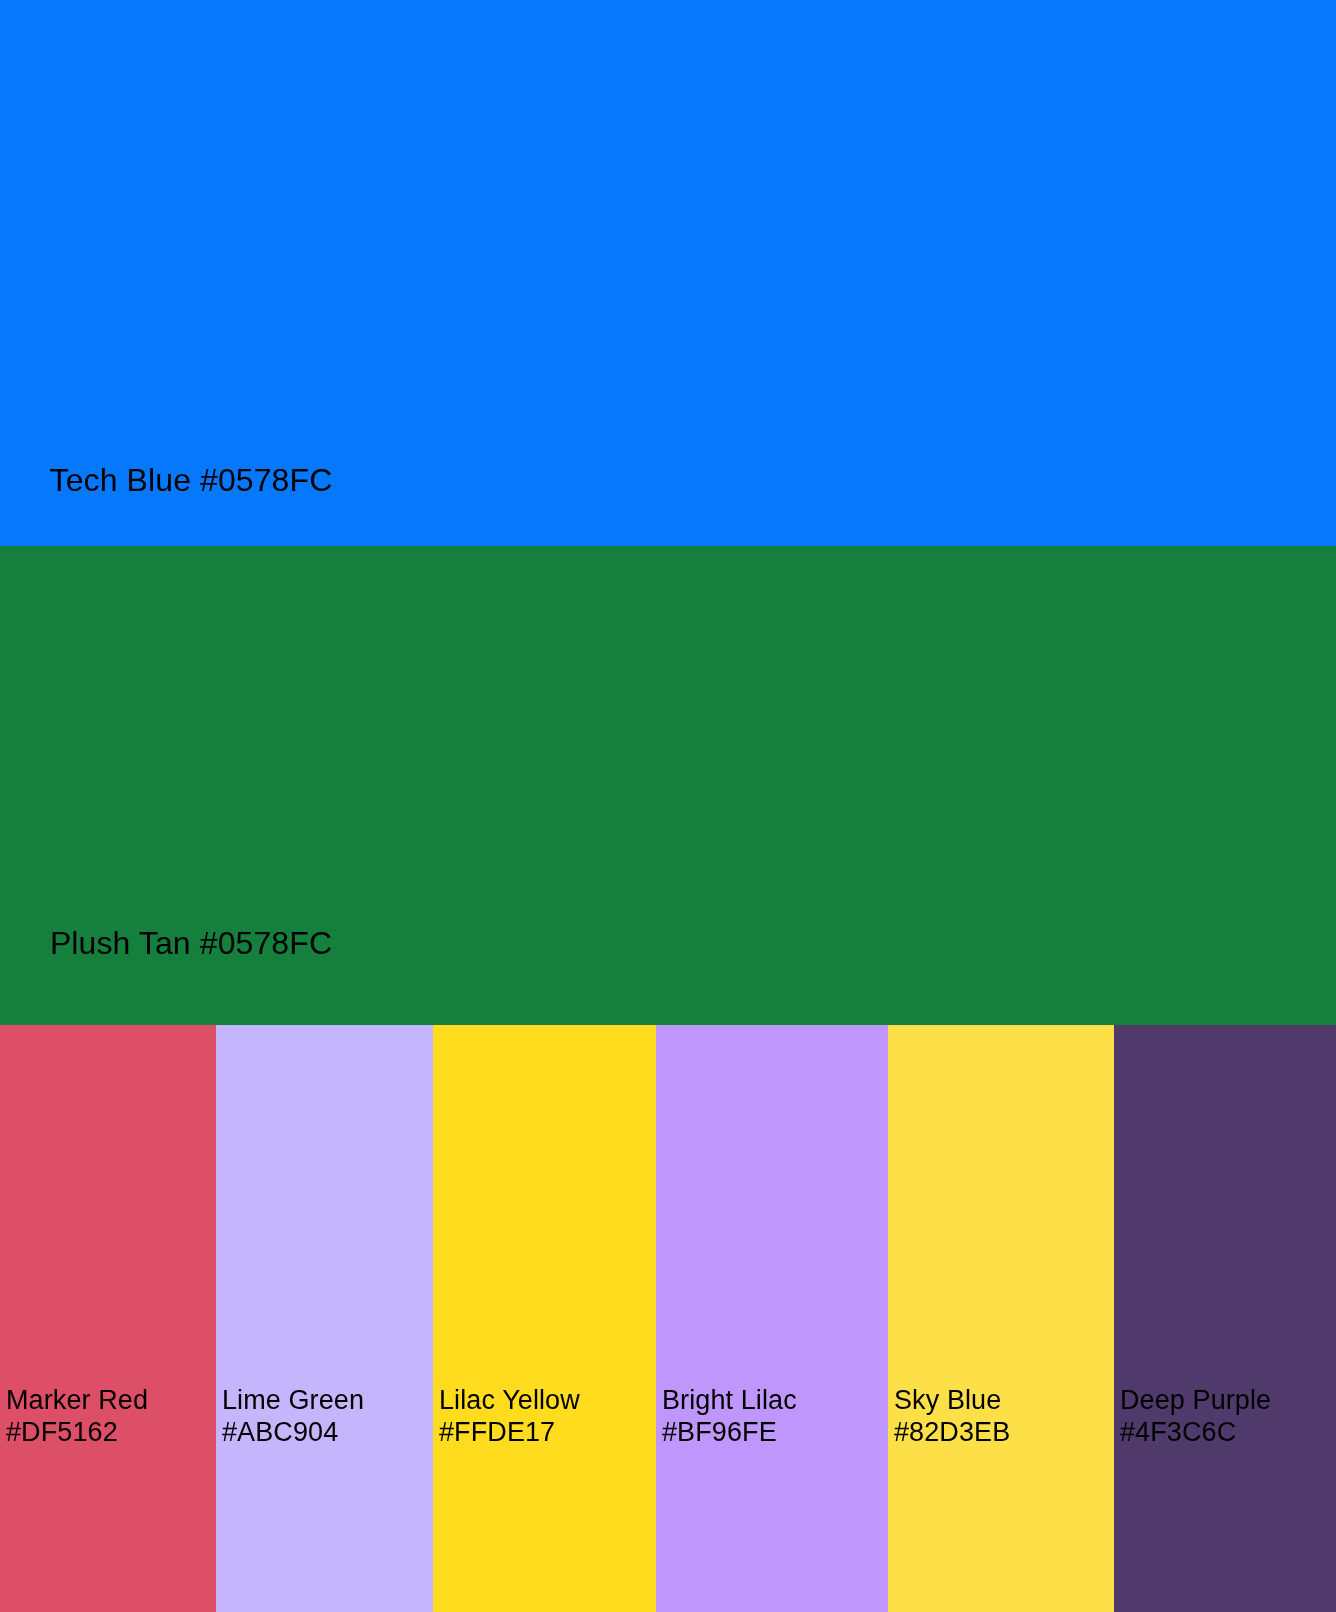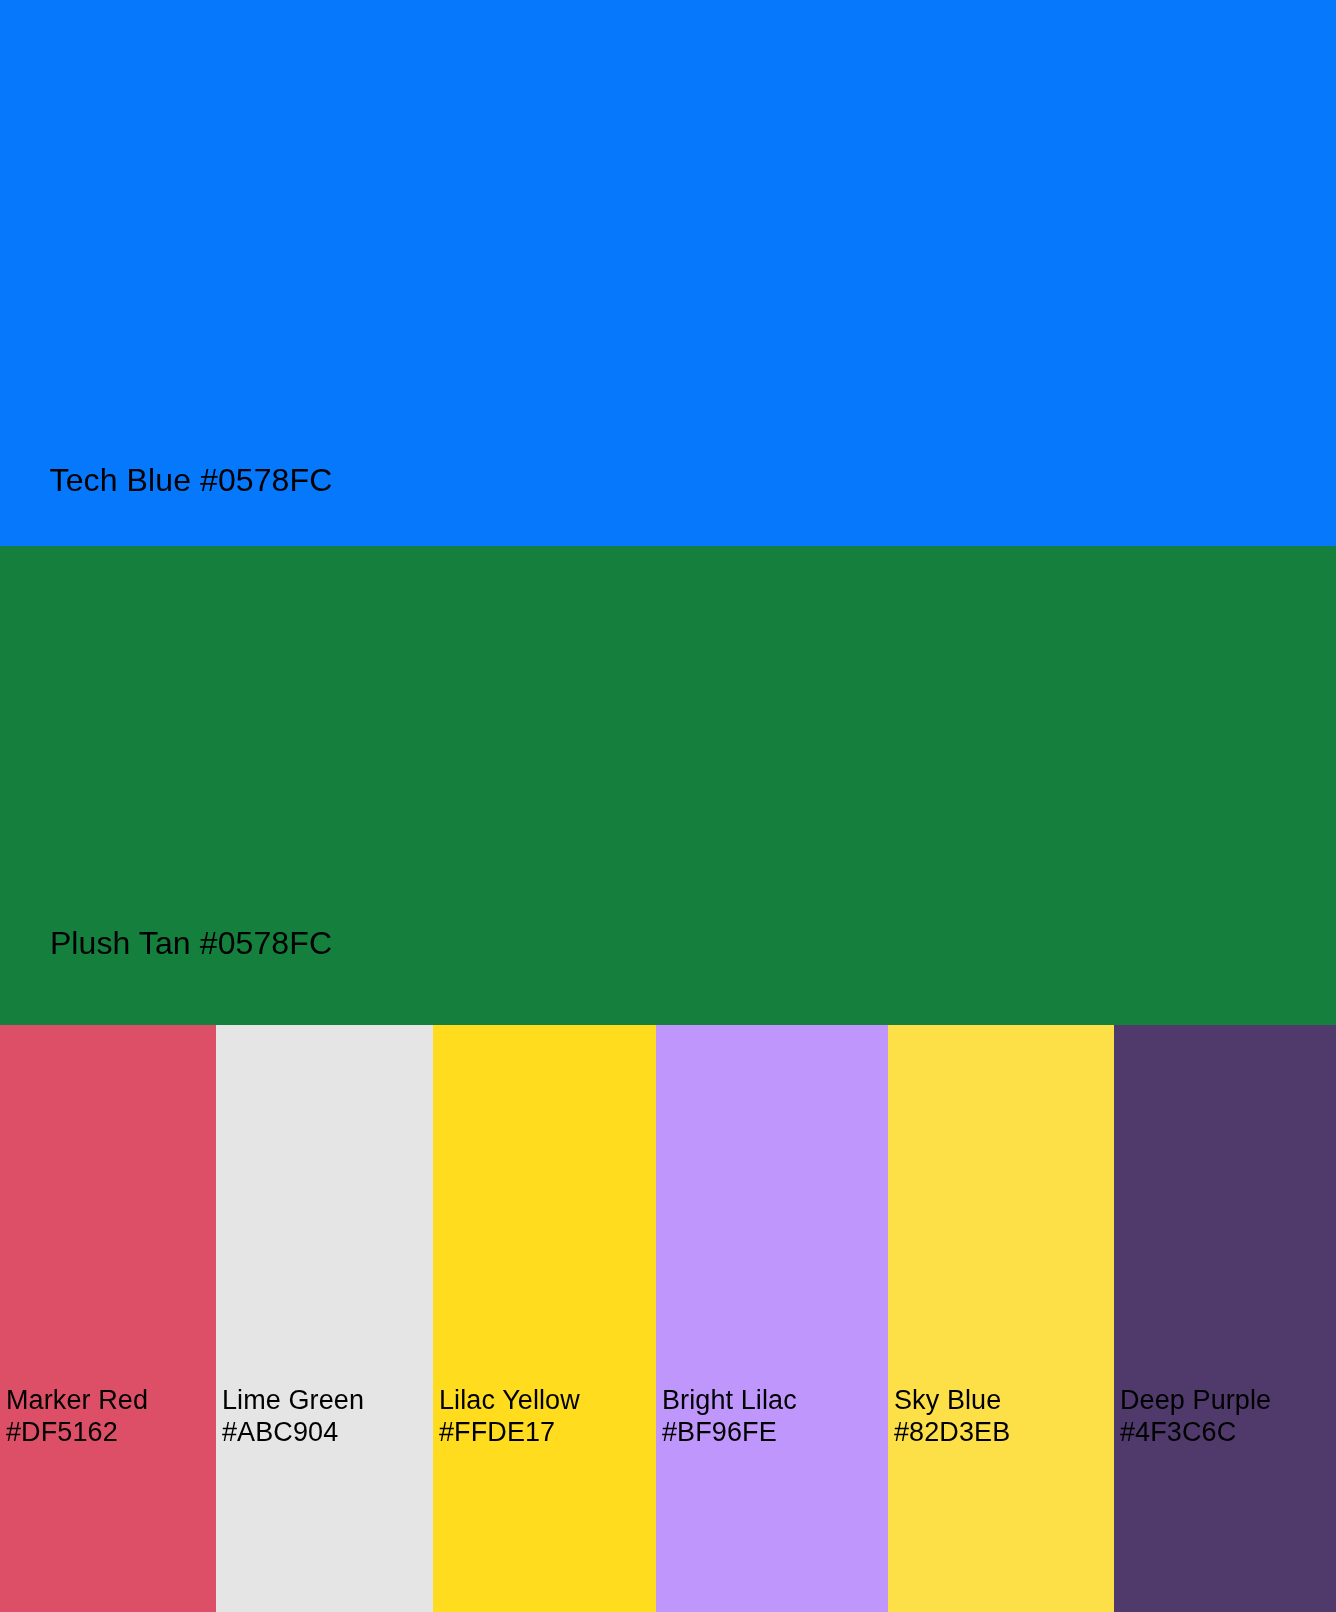--- a/index.html
+++ b/index.html
@@ -94,21 +94,21 @@
 
   <div class="swatch-row">
 
     <div class="swatch" style="background-color: rgb(221, 79, 102); width: 216px; flex: 0 0 216px;">
       <div class="swatch-label" style="color: rgb(0, 0, 0);">
         <span class="swatch-name">Marker Red</span>
         <span class="swatch-hex">#DF5162</span>
       </div>
     </div>
 
-    <div class="swatch" style="background-color: #e5e5e5; width: 217px; flex: 0 0 217px;">
+    <div class="swatch" style="background-color: #c4b5fd; width: 217px; flex: 0 0 217px;">
       <div class="swatch-label" style="color: rgb(0, 0, 0);">
         <span class="swatch-name">Lime Green</span>
         <span class="swatch-hex">#ABC904</span>
       </div>
     </div>
 
     <div class="swatch" style="background-color: rgb(255, 221, 30); width: 223px; flex: 0 0 223px;">
       <div class="swatch-label" style="color: rgb(0, 0, 0);">
         <span class="swatch-name">Lilac Yellow</span>
         <span class="swatch-hex">#FFDE17</span>

